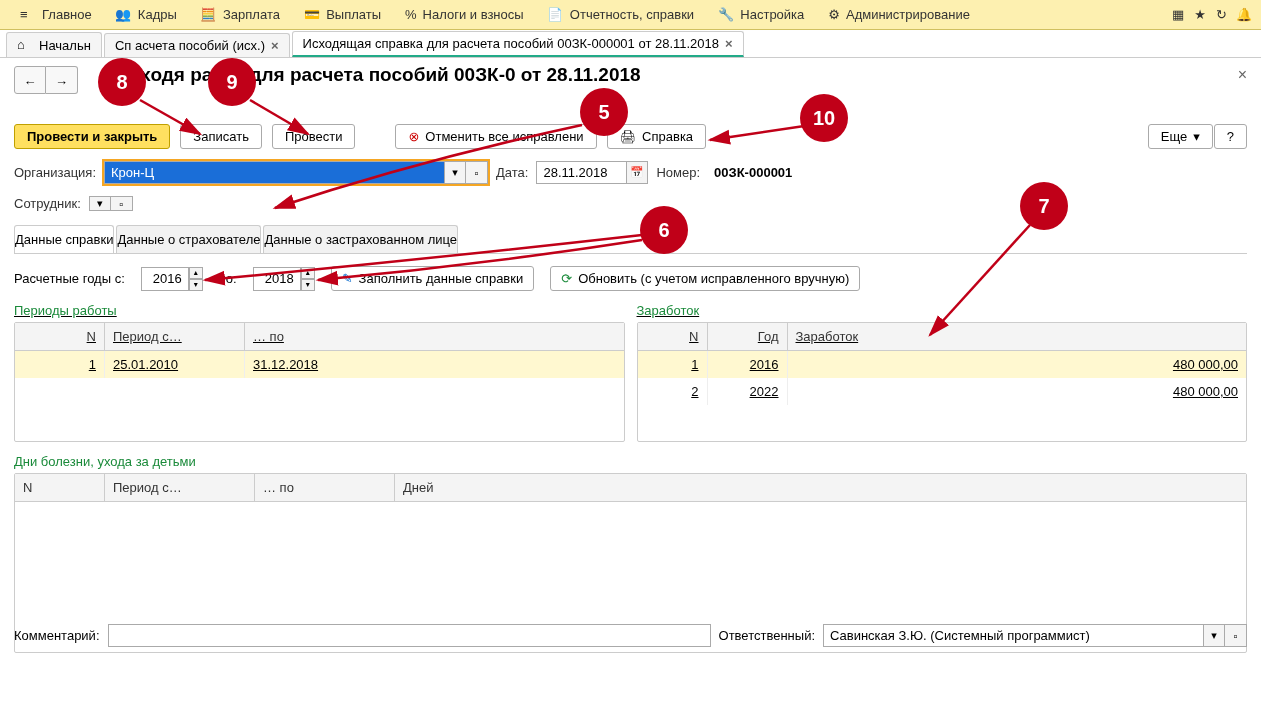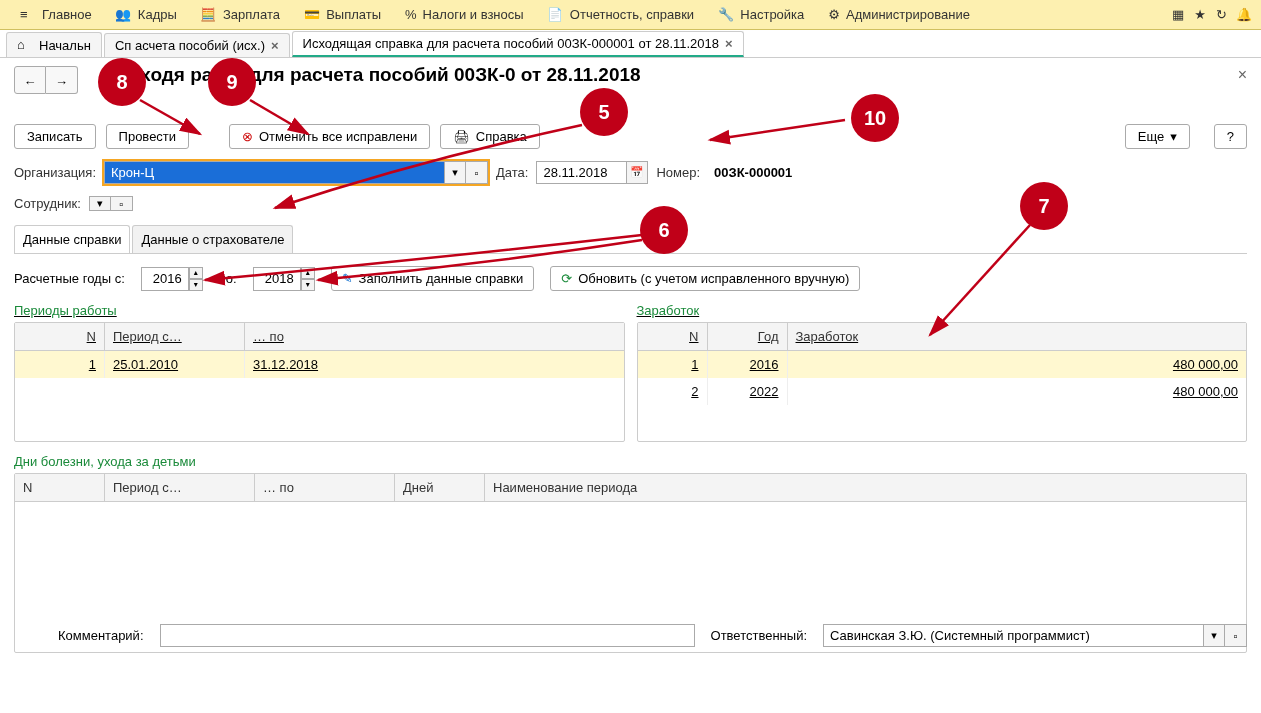--- a/index.html
+++ b/index.html
@@ -21,38 +21,38 @@
 .nav-arrows { display:flex; gap:0; margin-bottom: 8px; }
 .nav-arrow { width:32px; height:28px; border:1px solid #aaa; background:#f8f8f8; display:flex; align-items:center; justify-content:center; cursor:pointer; }
 .nav-arrow:first-child{border-radius:3px 0 0 3px;}
 .nav-arrow:last-child{border-radius:0 3px 3px 0; border-left:none;}
 .page-title { font-size: 19px; font-weight: bold; position:absolute; left: 130px; top: 6px; }
 .close-x { position:absolute; right:14px; top:8px; font-size:16px; color:#666; cursor:pointer; }
 
 .toolbar { display:flex; align-items:center; gap: 10px; margin-top: 30px; }
 .btn { padding: 4px 12px; border:1px solid #aaa; border-radius:3px; background:#fff; cursor:pointer; display:flex; align-items:center; gap:6px; }
 .btn-primary { background:#ffe060; border-color:#c0a000; font-weight:bold; }
-.toolbar-right { margin-left:auto; display:flex; gap:24px;}
+.toolbar-right { margin-left:auto; display:flex; gap:1px;}
 .btn-more::after{content:" \25BE";}
 
 .form-row { display:flex; align-items:center; gap:8px; margin-top:12px; }
 .form-label { color:#333; }
 .input { border:1px solid #aaa; padding:3px 6px; background:#fff; }
 .input-sel { display:flex; }
 .input-sel .input { border-right:none; }
 .input-sel .sel-btn { border:1px solid #aaa; width:22px; display:flex;align-items:center;justify-content:center;background:#f4f4f4;cursor:pointer; font-size:11px;}
 .input-sel .sel-btn + .sel-btn { border-left:none;}
 .org-input { outline: 2px solid #f5a623; }
 .org-input .input { background:#1a6ed8; color:#fff; width:340px; }
 .emp-input .input { width: 340px; }
 .date-input .input { width: 90px; }
 .num-input .input { width: 100px; border:none;font-weight:bold; }
 
 .inner-tabs { display:flex; margin-top:14px; border-bottom:1px solid #ccc; }
-.inner-tab { padding:6px 8px; border:1px solid #ccc; border-bottom:none; background:#f2f2f2; cursor:pointer; border-radius:3px 3px 0 0; margin-right:2px;}
+.inner-tab { padding:6px 0; border:1px solid #ccc; border-bottom:none; background:#f2f2f2; cursor:pointer; border-radius:3px 3px 0 0; margin-right:2px;}
 .inner-tab.active { background:#fff; }
 
 .years-row { display:flex; align-items:center; gap:16px; margin-top:12px;}
 .spin { display:flex; }
 .spin .input { width:48px; text-align:right;}
 .spin-btns { display:flex; flex-direction:column; }
 .spin-btns div { width:14px; height:12px; border:1px solid #aaa; font-size:8px; line-height:10px; text-align:center; background:#f4f4f4; cursor:pointer;}
 .fill-btn, .refresh-btn { padding:4px 10px; border:1px solid #aaa; border-radius:3px; background:#fff; cursor:pointer; display:flex;align-items:center;gap:6px;}
 
 .section-title { color: #1a8a3a; margin-top:12px; font-size:13px; }
@@ -70,21 +70,21 @@
 
 .periods .c-n{width:90px;text-align:right;} .periods .c-from{width:140px;} .periods .c-to{flex:1;}
 .earn .c-n{width:70px;text-align:right;} .earn .c-y{width:80px;text-align:right;} .earn .c-e{flex:1;text-align:right;}
 
 .sick .tbl-head > div, .sick .tbl-row > div { }
 .sick .c-n{width:90px;} .sick .c-from{width:150px;} .sick .c-to{width:140px;} .sick .c-days{width:90px;} .sick .c-name{flex:1;}
 .sick .tbl-body{min-height:150px;}
 
 .two-col .tbl-body { min-height: 90px; }
 
-.footer-row { display:flex; align-items:center; gap:16px; margin-top:12px; position:absolute; bottom:14px; left:14px; right:14px;padding-left:44px;}
+.footer-row { display:flex; align-items:center; gap:8px; margin-top:12px; position:absolute; bottom:14px; left:14px; right:14px;}
 .footer-row .input.comment { flex:1; }
 .resp-input .input{ width:380px;}
 
 
 .badge { position:absolute; width:48px; height:48px; border-radius:50%; background:#c00018; color:#fff; font-size:20px; font-weight:bold; display:flex; align-items:center; justify-content:center; z-index:50; }
 svg.arrow{position:absolute;z-index:40;pointer-events:none;}
 </style>
 </head>
 <body>
 
@@ -146,20 +146,21 @@
 
 <div class="page">
   <div class="nav-arrows">
     <div class="nav-arrow">←</div>
     <div class="nav-arrow">→</div>
   </div>
   <div class="page-title">сходя           равка для расчета пособий 00ЗК-0             от 28.11.2018</div>
   <div class="close-x">×</div>
 
   <div class="toolbar">
+    <div class="btn btn-primary">Провести и закрыть</div>
     <div class="btn">Записать</div>
     <div class="btn">Провести</div>
     <div style="width:20px"></div>
     <div class="btn">
         <span style="color:#c00">⊗</span>
         <span>Отменить все исправлени</span>
       </div>
     <div class="btn">
         <span>🖨</span>
         <span>Справка</span>
@@ -192,20 +193,21 @@
     <span class="form-label">Сотрудник:</span>
     <div class="input-sel emp-input">
       <div class="sel-btn">▾</div>
       <div class="sel-btn">▫</div>
     </div>
   </div>
 
   <div class="inner-tabs">
     <div class="inner-tab active">Данные справки</div>
     <div class="inner-tab">Данные о страхователе</div>
+    <div class="inner-tab">Данные о застрахованном лице</div>
   </div>
 
   <div class="years-row">
     <span>Расчетные годы с:</span>
     <div class="spin">
       <div class="input">2016</div>
       <div class="spin-btns">
           <div>▴</div>
           <div>▾</div>
         </div>
@@ -271,21 +273,20 @@
   </div>
 
   <div class="sick">
     <div class="section-title">Дни болезни, ухода за детьми</div>
     <div class="tbl">
       <div class="tbl-head">
         <div class="c-n">N</div>
         <div class="c-from">Период с…</div>
         <div class="c-to">… по</div>
         <div class="c-days">Дней</div>
-        <div class="c-name">Наименование периода</div>
       </div>
       <div class="tbl-body"></div>
     </div>
   </div>
 
   <div class="footer-row">
     <span>Комментарий:</span>
     <input class="input comment" style="">
     <span>Ответственный:</span>
     <div class="input-sel resp-input">
@@ -294,21 +295,21 @@
       <div class="sel-btn">▫</div>
     </div>
   </div>
 </div>
 
 <div class="badge" style="left:98px; top:58px;">8</div>
 <div class="badge" style="left:208px; top:58px;">9</div>
 <div class="badge" style="left:580px; top:88px;">5</div>
 <div class="badge" style="left:640px; top:206px;">6</div>
 <div class="badge" style="left:1020px; top:182px;">7</div>
-<div class="badge" style="left:851px; top:94px;">10</div>
+<div class="badge" style="left:800px; top:94px;">10</div>
 
 <svg class="arrow" style="left:0;top:0;width:1261px;height:713px;">
 <defs>
       <marker id="ah" markerWidth="10" markerHeight="10" refX="8" refY="3" orient="auto">
         <path d="M0,0 L0,6 L9,3 z" fill="#c00018"></path>
       </marker>
     </defs>
 
 <path d="M140,100 L200,134" stroke="#c00018" stroke-width="2.5" fill="none" marker-end="url(#ah)"></path>
 

